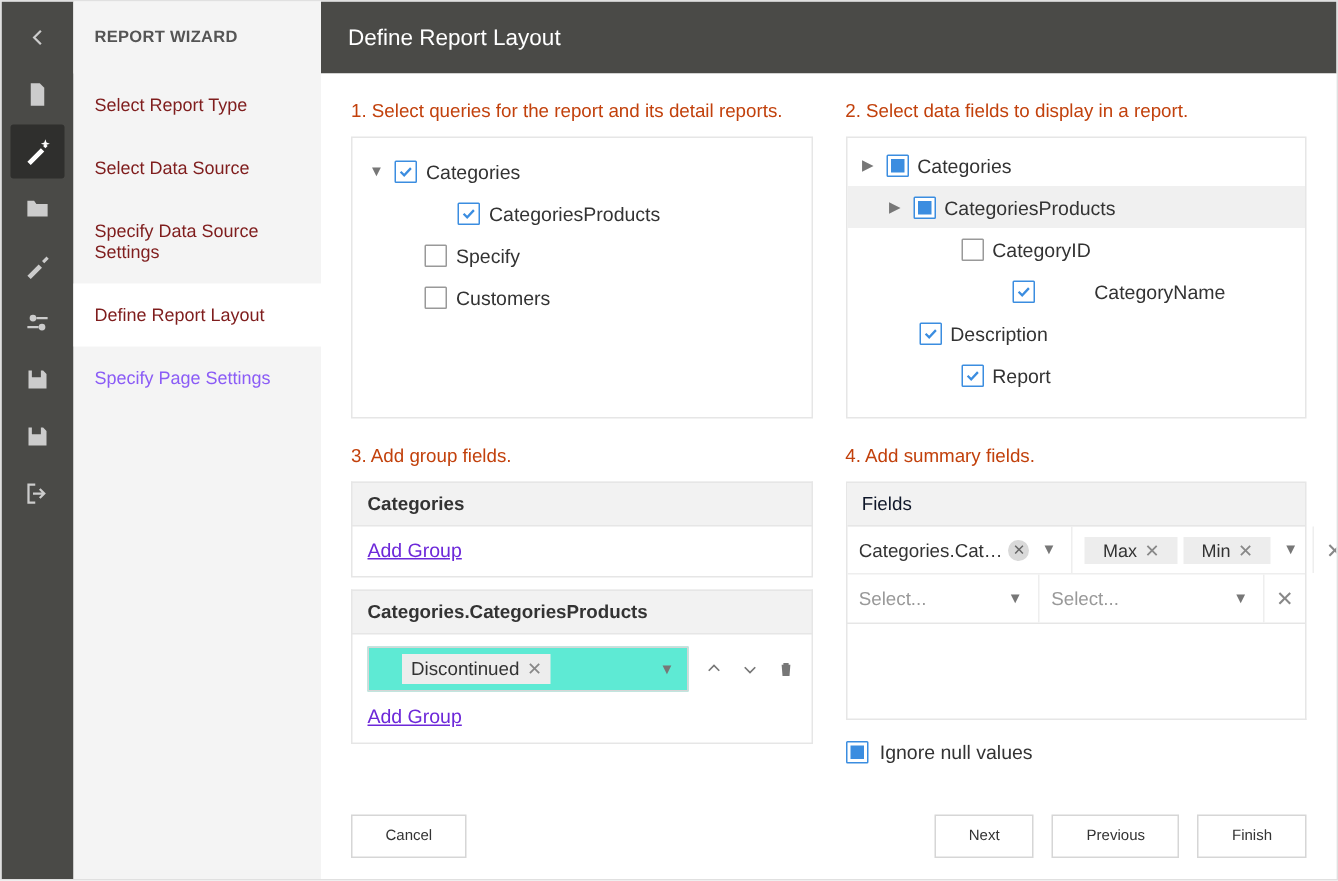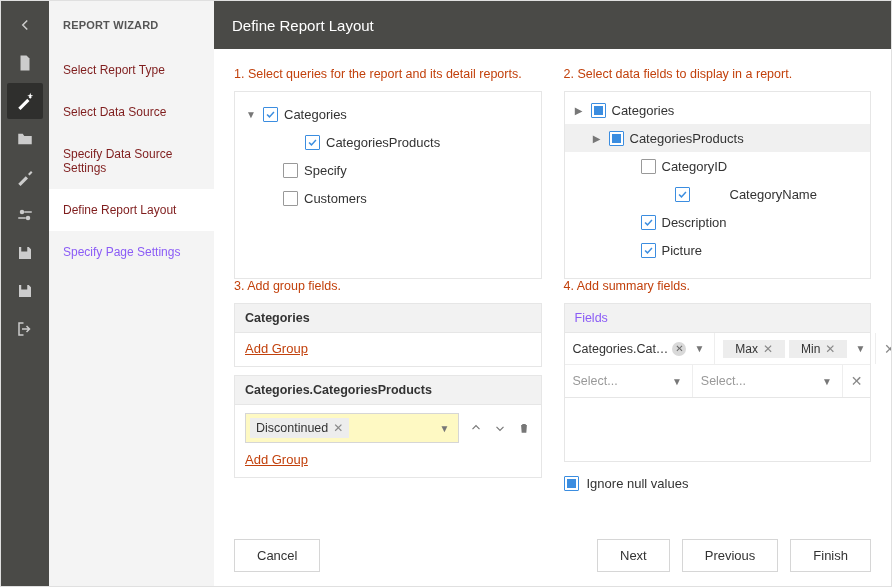--- a/index.html
+++ b/index.html
@@ -37,48 +37,48 @@
   .expander { width: 12px; display: inline-flex; justify-content: center; color: #777; font-size: 10px; cursor: pointer; }
   .cb { width: 15px; height: 15px; border: 1px solid #999; border-radius: 1px; display: inline-flex; align-items: center; justify-content: center; flex-shrink: 0; cursor: pointer; background: #fff; }
   .cb.checked { border-color: #3b8de0; }
   .cb.checked svg { width: 11px; height: 11px; fill: none; stroke: #3b8de0; stroke-width: 2.2; }
   .cb.sq { border-color: #3b8de0; }
   .cb.sq::after { content: ""; width: 9px; height: 9px; background: #3b8de0; }
   
   
   .group-block .ghead { background: #f2f2f2; border: 1px solid #e6e6e6; border-bottom: none; padding: 7px 10px; font-weight: 600; font-size: 12.5px; color: #333; }
   .group-block .gbody { border: 1px solid #e6e6e6; padding: 8px 10px 10px 10px; }
-  .link { color: #c2410c; text-decoration: underline; font-size: 13px; cursor: pointer; }
+  .link { color: #6d28d9; text-decoration: underline; font-size: 13px; cursor: pointer; }
   .chip-row { display: flex; align-items: center; gap: 10px; }
-  .chip-input { display: flex; align-items: center; border: 1px solid #d6d6d6; background: #fef9c3; height: 30px; padding: 0 4px 0 4px; gap: 4px; flex: 1; }
+  .chip-input { display: flex; align-items: center; border: 1px solid #d6d6d6; background: #5eead4; height: 30px; padding: 0 4px 0 22px; gap: 4px; flex: 1; }
   .chip { background: #ededed; padding: 3px 6px; font-size: 12.5px; display: inline-flex; align-items: center; gap: 5px; }
   .chip .x { color: #888; cursor: pointer; font-size: 12px; }
   .caret { color: #777; font-size: 10px; padding: 0 4px; cursor: pointer; margin-left: auto; }
   .grp-icons { display: flex; align-items: center; gap: 10px; color: #777; }
   .grp-icons svg { width: 14px; height: 14px; fill: currentColor; cursor: pointer; }
   
   
   .sum-table { border: 1px solid #e6e6e6; font-size: 12.5px; }
   .st-head { display: flex; background: #f2f2f2; border-bottom: 1px solid #e6e6e6; }
-  .st-head .th { padding: 7px 10px; color: #8b5cf6; }
+  .st-head .th { padding: 7px 10px; color: #0f172a; }
   .st-row { display: flex; align-items: stretch; border-bottom: 1px solid #eee; height: 32px; }
   .st-row:last-child { border-bottom: none; }
   .c-field { flex: 0 0 42%; display: flex; align-items: center; padding: 0 6px 0 8px; gap: 4px; border-right: 1px solid #eee; }
   .c-field .txt { flex: 1; white-space: nowrap; overflow: hidden; text-overflow: ellipsis; }
   .c-field .xcirc { width: 14px; height: 14px; border-radius: 50%; background: #d9d9d9; color: #666; font-size: 10px; display: inline-flex; align-items: center; justify-content: center; cursor: pointer; }
   .c-func { flex: 1; display: flex; align-items: center; padding: 0 6px 0 8px; gap: 4px; }
   .c-func .chip { font-size: 12px; padding: 2px 12px; }
   .c-del { flex: 0 0 28px; display: flex; align-items: center; justify-content: center; color: #888; cursor: pointer; font-size: 14px; border-left: 1px solid #eee; }
   .placeholder { color: #999; }
   .sum-space { height: 64px; border: 1px solid #e6e6e6; border-top: none; }
   .ignore-row { display: flex; align-items: center; gap: 8px; margin-top: 14px; font-size: 13px; }
   
   
   .btn-row { display: flex; align-items: center; margin-top: auto; padding-top: 14px; }
-  .btn { border: 1px solid #d6d6d6; background: #fff; padding: 8px 22px; font-size: 13px; cursor: pointer; color: #333; }
+  .btn { border: 1px solid #d6d6d6; background: #fff; padding: 8px 22px; font-size: 10px; cursor: pointer; color: #333; }
   .btn + .btn { margin-left: 12px; }
   .btn-row .spacer { flex: 1; }
 </style>
 </head>
 <body>
 
 <div class="app">
 
   <div class="icon-strip">
     <div class="ibtn">
@@ -201,43 +201,43 @@
               </div>
               <div class="tree-row" style="padding-left: 58px; gap: 40px;">
                 <span class="expander"></span>
                 <span class="cb checked">
                   <svg viewBox="0 0 16 16">
                     <polyline points="3,8 6.5,11.5 13,4.5"></polyline>
                   </svg>
                 </span>
                 <span>CategoryName</span>
               </div>
+              <div class="tree-row" style="padding-left: 30px;">
+                <span class="expander"></span>
+                <span class="cb checked">
+                  <svg viewBox="0 0 16 16">
+                    <polyline points="3,8 6.5,11.5 13,4.5"></polyline>
+                  </svg>
+                </span>
+                <span>Description</span>
+              </div>
               <div class="tree-row" style="padding-left: 58px;">
                 <span class="expander"></span>
                 <span class="cb checked">
                   <svg viewBox="0 0 16 16">
                     <polyline points="3,8 6.5,11.5 13,4.5"></polyline>
                   </svg>
                 </span>
-                <span>Description</span>
-              </div>
-              <div class="tree-row" style="padding-left: 58px;">
-                <span class="expander"></span>
-                <span class="cb checked">
-                  <svg viewBox="0 0 16 16">
-                    <polyline points="3,8 6.5,11.5 13,4.5"></polyline>
-                  </svg>
-                </span>
-                <span>Picture</span>
+                <span>Report</span>
               </div>
             </div>
         </div>
       </div>
 
-      <div class="two-col" style="">
+      <div class="two-col" style="margin-top:18px;">
 
         <div class="col">
           <div class="sec-title">3. Add group fields.</div>
           <div id="groups">
               <div class="group-block" style="margin-bottom: 8px;">
                 <div class="ghead">Categories</div>
                 <div class="gbody"><span class="link">Add Group</span></div>
               </div>
               <div class="group-block" style="margin-bottom: 8px;">
                 <div class="ghead">Categories.CategoriesProducts</div>

